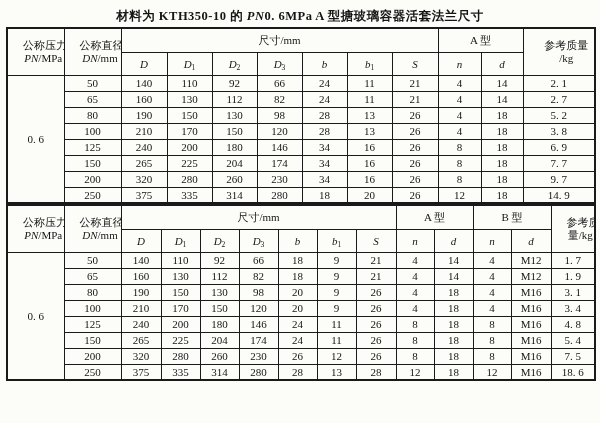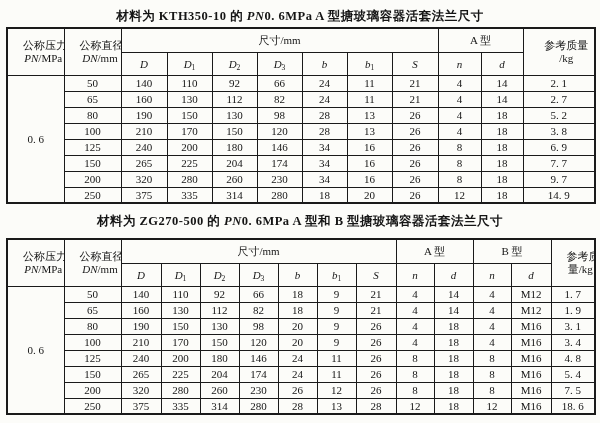--- a/index.html
+++ b/index.html
@@ -198,21 +198,20 @@
           <td>18</td>
           <td>20</td>
           <td>26</td>
           <td>12</td>
           <td>18</td>
           <td>14. 9</td>
         </tr>
       </tbody>
   </table>
 
-  <div class="doc-title second"><span>材料为 ZG270-500 的 </span><i>PN</i><span>0. 6MPa A 型和 B 型搪玻璃容器活套法兰尺寸</span></div>
 
   <table>
     <colgroup>
       <col style="width:57px">
         <col style="width:57px">
       <col style="width:40px">
         <col style="width:39px">
         <col style="width:39px">
         <col style="width:39px">
       <col style="width:39px">

